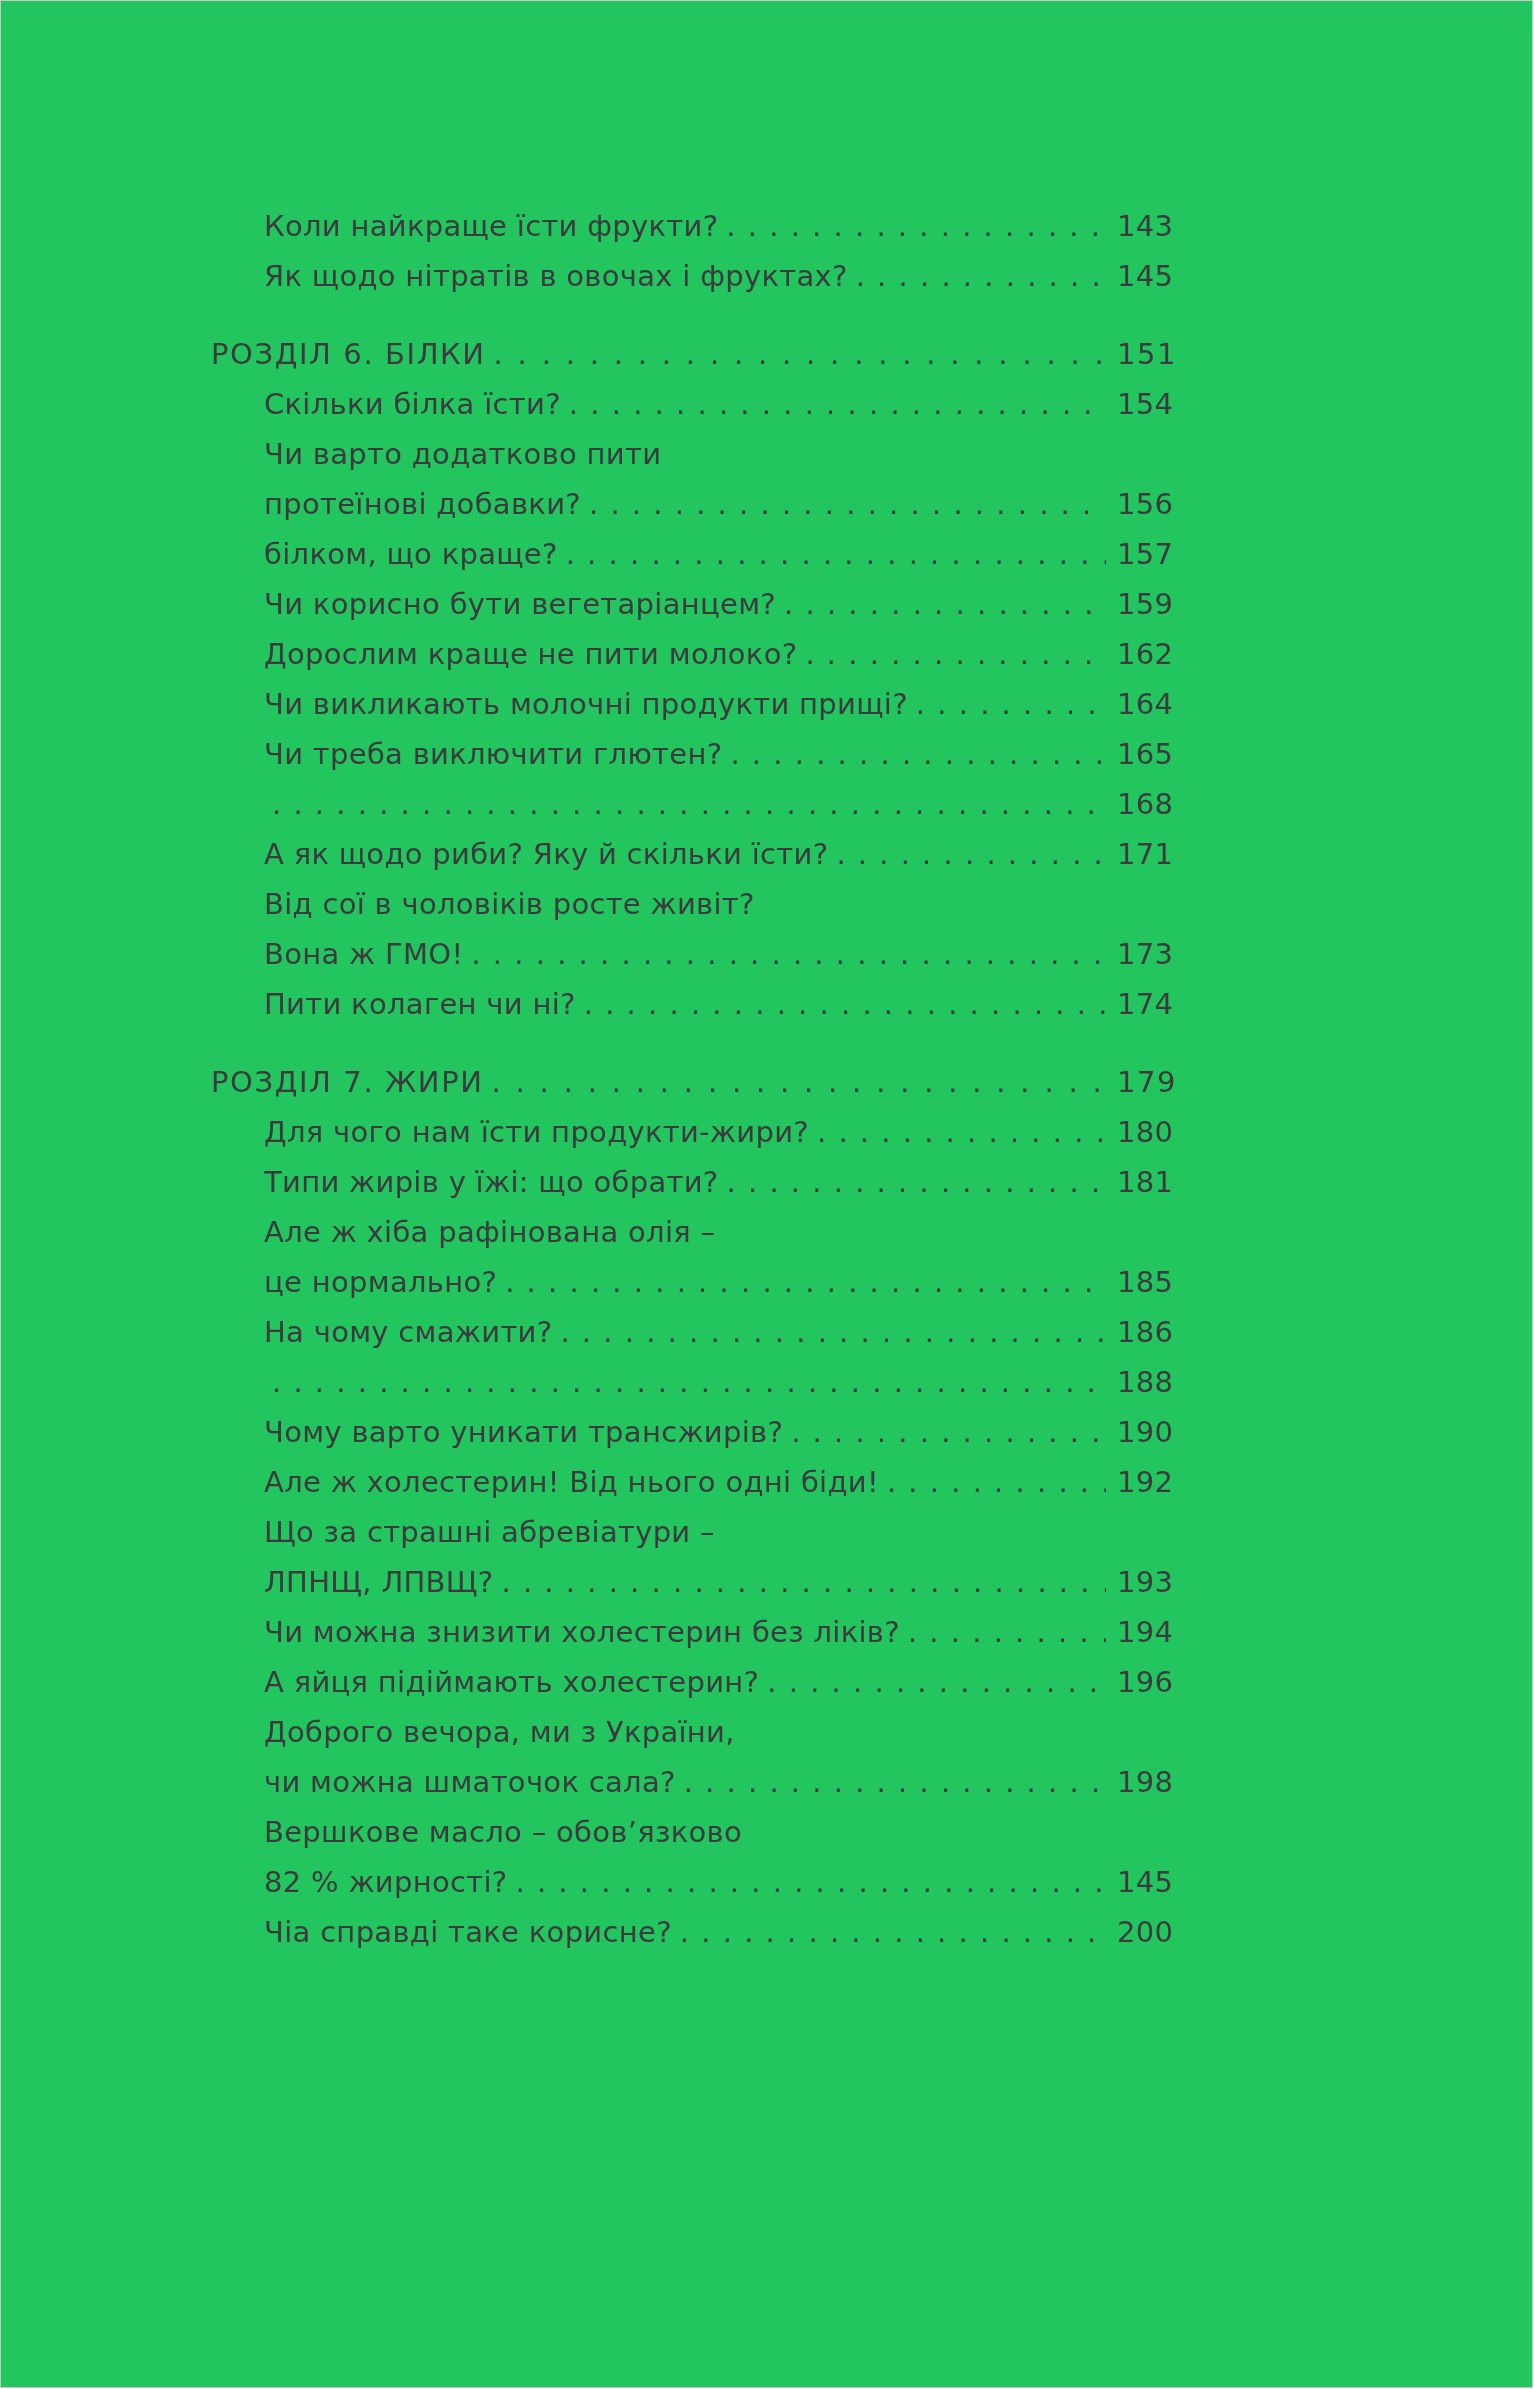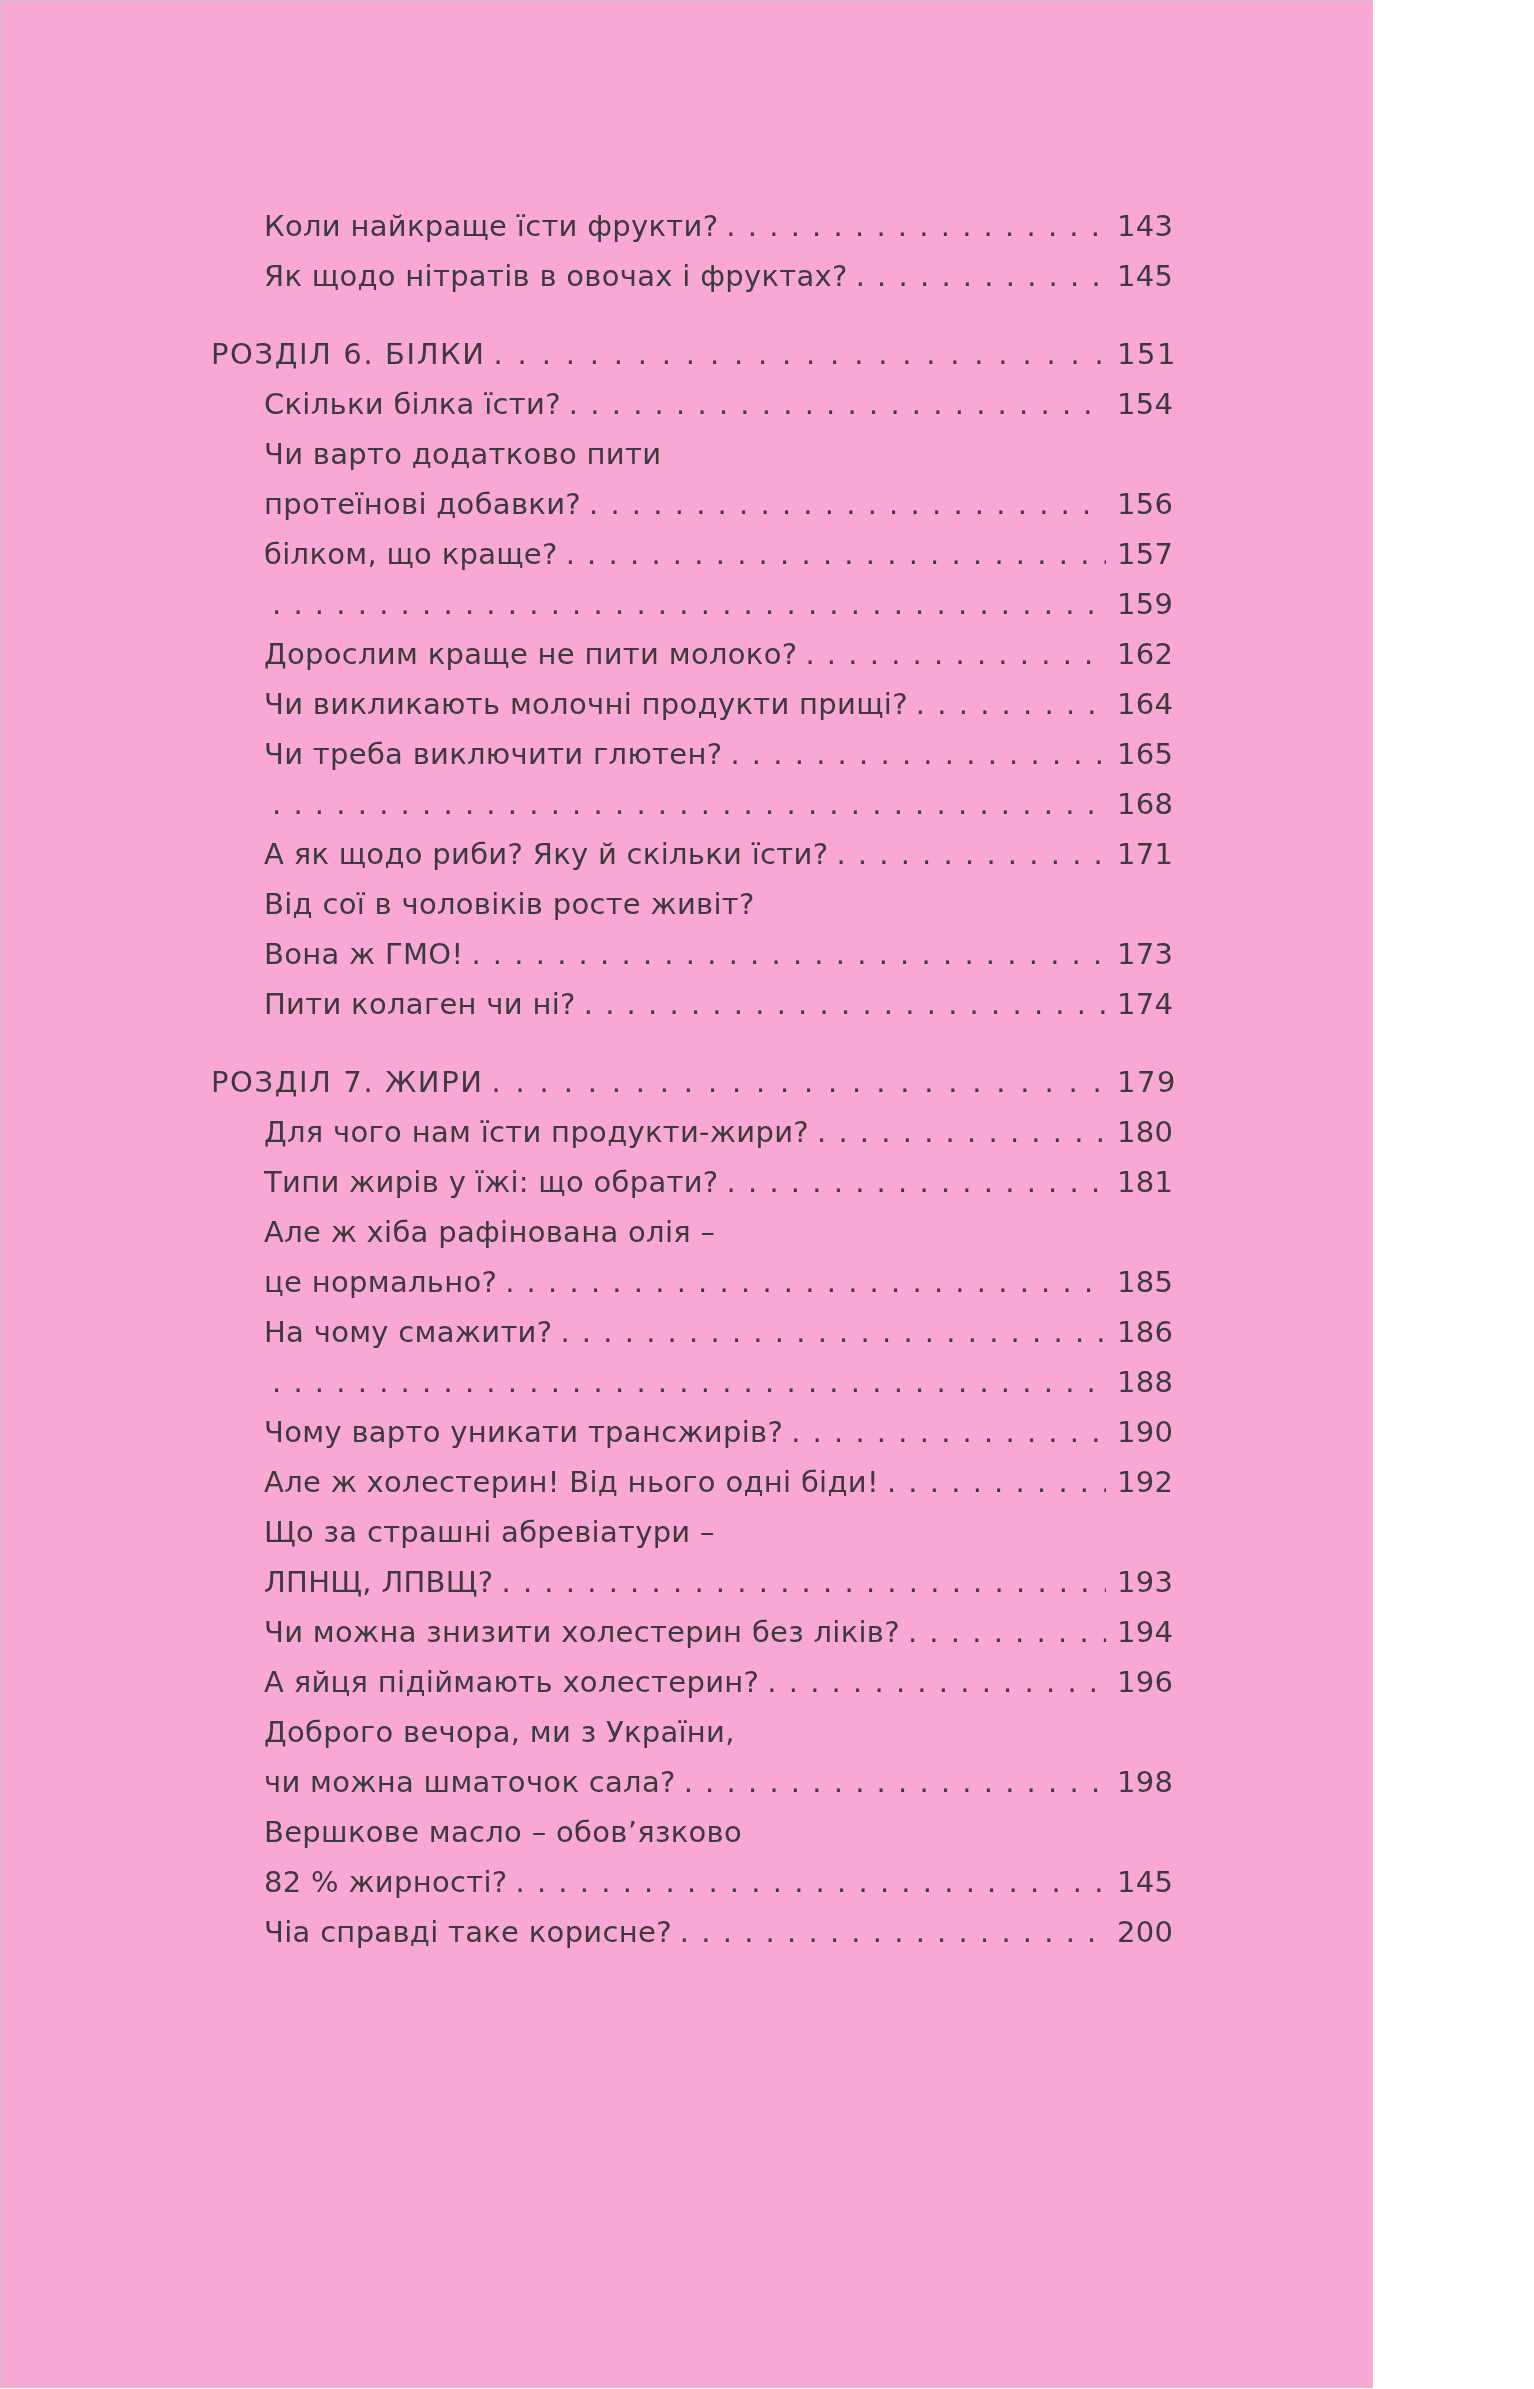--- a/index.html
+++ b/index.html
@@ -7,23 +7,23 @@
     padding: 0;
     background: #ffffff;
   }
   body {
     width: 1534px;
     height: 2389px;
     font-family: "DejaVu Sans", "Liberation Sans", sans-serif;
   }
   .page {
     position: relative;
-    width: 1373px;
+    width: 1533px;
     height: 2388px;
-    background: #f9a8d4;
+    background: #22c55e;
     border: 0.8px solid #c9c9c9;
     box-sizing: border-box;
     overflow: hidden;
   }
   .toc {
     position: absolute;
     left: 210px;
     top: 200px;
     width: 980px;
     color: #3b3b3e;
@@ -110,20 +110,21 @@
       </div>
       <div class="entry item">
         <div class="line">
           <span class="txt">білком, що краще?</span>
           <span class="dots">. . . . . . . . . . . . . . . . . . . . . . . . . . . . . . . . . . . . . . . . . . . . . . . . . . . . . . . . . . . . . . . . . . . . . . . . . . . . . . . . . . . . . . . . . . . . . . . . . . . . . . . . . . . . . . . . . . . . . . . . . . . . . . . . . . . . . . . . . . . . . . . . . . . . . . . . . . . . . . . . </span>
           <span class="pg">157</span>
         </div>
       </div>
       <div class="entry item">
         <div class="line">
+          <span class="txt">Чи корисно бути вегетаріанцем?</span>
           <span class="dots">. . . . . . . . . . . . . . . . . . . . . . . . . . . . . . . . . . . . . . . . . . . . . . . . . . . . . . . . . . . . . . . . . . . . . . . . . . . . . . . . . . . . . . . . . . . . . . . . . . . . . . . . . . . . . . . . . . . . . . . . . . . . . . . . . . . . . . . . . . . . . . . . . . . . . . . . . . . . . . . . </span>
           <span class="pg">159</span>
         </div>
       </div>
       <div class="entry item">
         <div class="line">
           <span class="txt">Дорослим краще не пити молоко?</span>
           <span class="dots">. . . . . . . . . . . . . . . . . . . . . . . . . . . . . . . . . . . . . . . . . . . . . . . . . . . . . . . . . . . . . . . . . . . . . . . . . . . . . . . . . . . . . . . . . . . . . . . . . . . . . . . . . . . . . . . . . . . . . . . . . . . . . . . . . . . . . . . . . . . . . . . . . . . . . . . . . . . . . . . . </span>
           <span class="pg">162</span>
         </div>

